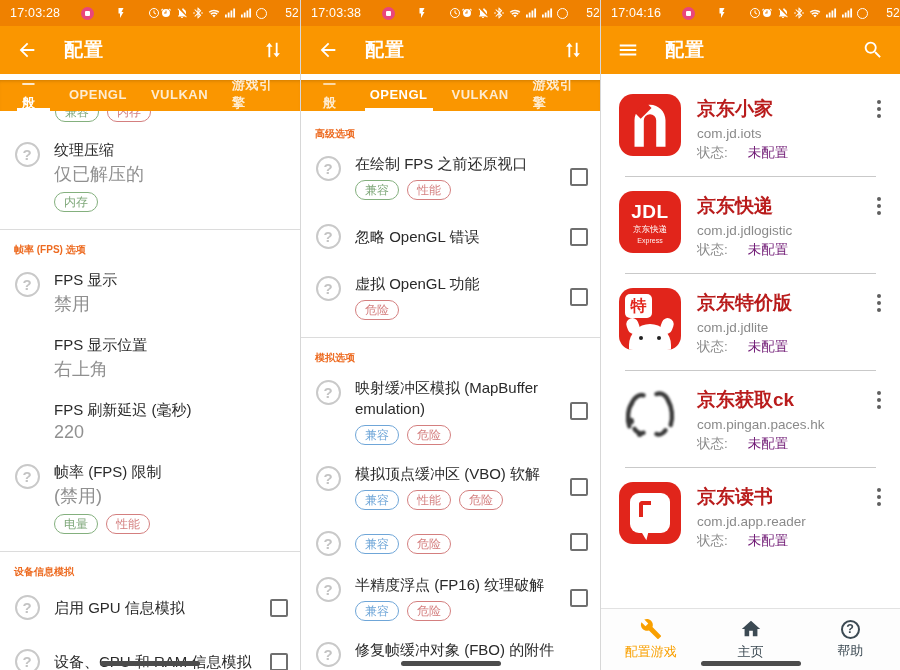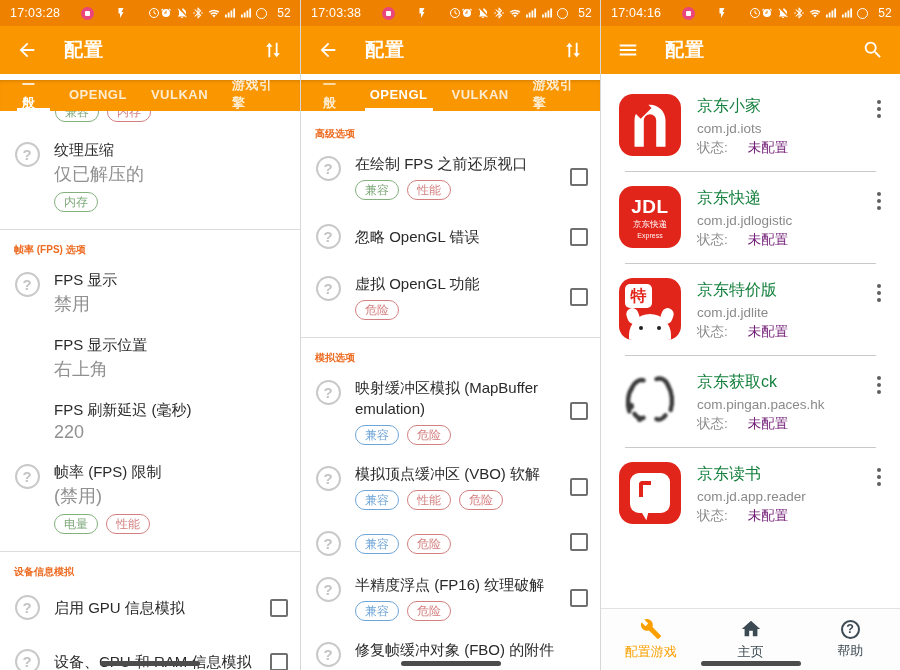--- a/index.html
+++ b/index.html
@@ -11,21 +11,21 @@
 
   
   .statusbar { position:absolute; top:0; left:0; right:0; height:26px; background:#EF8100;
     display:flex; align-items:center; color:#fff; font-size:12px; padding:0 10px; z-index:4; }
   .sb-left { display:flex; align-items:center; gap:21px; }
   .sb-time { font-size:12.5px; letter-spacing:.2px; }
   .sb-right { margin-left:auto; display:flex; align-items:center; gap:4px; }
   .sb-ic { width:12px; height:12px; display:block; }
   .sb-badge { width:13px; height:13px; border-radius:50%; background:#E8467C; display:flex; align-items:center; justify-content:center; }
   .sb-badge::after { content:""; width:5px; height:5px; background:#fff; border-radius:1px; }
-  .batt { display:flex; align-items:center; gap:10px; }
+  .batt { display:flex; align-items:center; gap:18px; }
   .batt-ring { width:11px; height:11px; border:1.5px solid #fff; border-radius:50%; display:block; }
 
   
   .appbar { position:absolute; top:26px; left:0; right:0; height:48px; background:#FA9600;
     display:flex; align-items:center; padding:0 16px; z-index:4; }
   .ab-title { color:#fff; font-size:19px; font-weight:700; margin-left:26px; letter-spacing:1px; }
   .ab-ic { width:22px; height:22px; display:block; }
   .ab-right { margin-left:auto; }
 
   
@@ -57,21 +57,21 @@
   .cb { width:18px; height:18px; border:2px solid #6f6f6f; border-radius:2px; background:#fff;
     flex:none; align-self:center; margin-left:8px; }
   .badgeRowTop { padding:0 0 8px 55px; margin-top:-9px; display:flex; gap:8px; }
 
   
   .app { display:flex; align-items:flex-start; padding:14px 8px 14px 18px; }
   .app-icon { width:62px; height:62px; border-radius:14px; flex:none; margin-right:16px; position:relative;
     background:#E1251B; overflow:hidden; }
   .app-icon.plain { background:#fff; }
   .app-body { flex:1; min-width:0; padding-top:2px; }
-  .app-name { font-size:16px; color:#15803d; font-weight:400; }
+  .app-name { font-size:19px; color:#b91c1c; font-weight:700; }
   .app-pkg { font-size:13.5px; color:#8a8a8a; margin-top:4px; }
   .app-status { font-size:13.5px; color:#8a8a8a; margin-top:3px; }
   .status-val { color:#701a75; margin-left:20px; }
   .menu-dots { width:26px; flex:none; display:flex; flex-direction:column; align-items:center; gap:3px; padding-top:6px; }
   .menu-dots i { width:4px; height:4px; background:#5f5f5f; border-radius:50%; }
   .app-hr { height:1px; background:#c9c9c9; margin:0 24px; }
 
   
   .jdl-txt { position:absolute; inset:0; display:flex; flex-direction:column; align-items:center; justify-content:center; color:#fff; }
   .jdl-txt .l1 { font-size:19px; font-weight:800; letter-spacing:.5px; }

